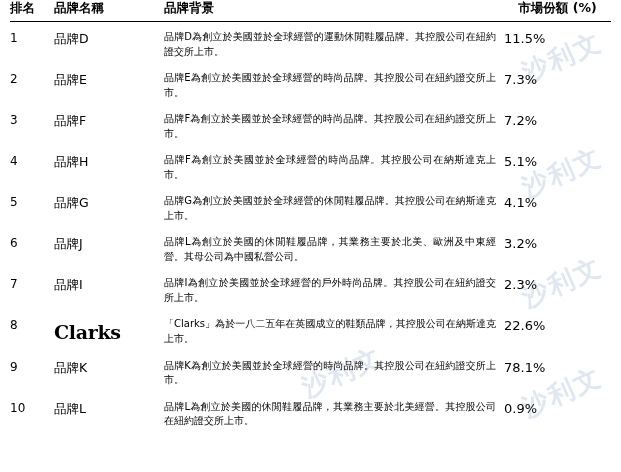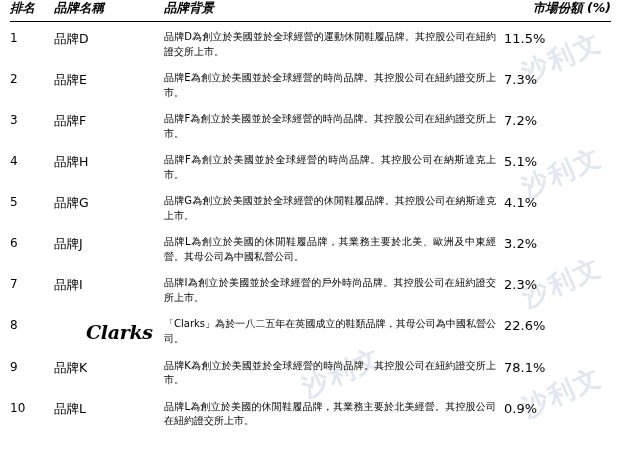--- a/index.html
+++ b/index.html
@@ -35,24 +35,23 @@
   table.brand-table col.c-share { width: 107px; }
 
   thead th {
     font-size: 12.5px;
     font-weight: bold;
     text-align: left;
     padding: 0 0 5px 0;
     vertical-align: bottom;
     border-bottom: 1.2px solid #000;
     line-height: 1.3;
-    font-style: italic;
   }
   thead th.share-col {
-    text-align: right;
+    text-align: center;
   }
   tbody td {
     font-size: 10px;
     vertical-align: top;
     padding: 8px 0 4px 0;
     line-height: 1.45;
   }
   tbody td.rank-col {
     font-size: 12px;
   }
@@ -64,27 +63,25 @@
     padding-right: 8px;
     text-align: justify;
   }
   tbody td.share-col {
     text-align: left;
     font-size: 13px;
   }
   .clarks-logo {
     font-family: "DejaVu Serif", "Liberation Serif", serif;
     font-size: 19px;
-    font-style: italic;
     font-weight: bold;
     letter-spacing: -0.3px;
     position: relative;
     display: inline-block;
     padding-top: 2px;
-    margin-left: 32px;
   }
   
   .watermark {
     position: absolute;
     z-index: 1;
     pointer-events: none;
     color: #c9d4e4;
     opacity: 0.55;
     font-family: "DejaVu Serif", "Liberation Serif", serif;
     font-size: 26px;
@@ -166,21 +163,21 @@
         <td class="rank-col">7</td>
         <td class="name-col">品牌I</td>
         <td class="desc-col">品牌I為創立於美國並於全球經營的戶外時尚品牌。其控股公司在紐約證交所上市。</td>
         <td class="share-col">2.3%</td>
       </tr>
       <tr>
         <td class="rank-col">8</td>
         <td class="name-col">
           <span class="clarks-logo">Clarks</span>
         </td>
-        <td class="desc-col">「Clarks」為於一八二五年在英國成立的鞋類品牌，其母公司為中國私營公司。</td>
+        <td class="desc-col">「Clarks」為於一八二五年在英國成立的鞋類品牌，其控股公司在納斯達克上市。</td>
         <td class="share-col">22.6%</td>
       </tr>
       <tr>
         <td class="rank-col">9</td>
         <td class="name-col">品牌K</td>
         <td class="desc-col">品牌K為創立於美國並於全球經營的時尚品牌。其控股公司在紐約證交所上市。</td>
         <td class="share-col">78.1%</td>
       </tr>
       <tr>
         <td class="rank-col">10</td>

